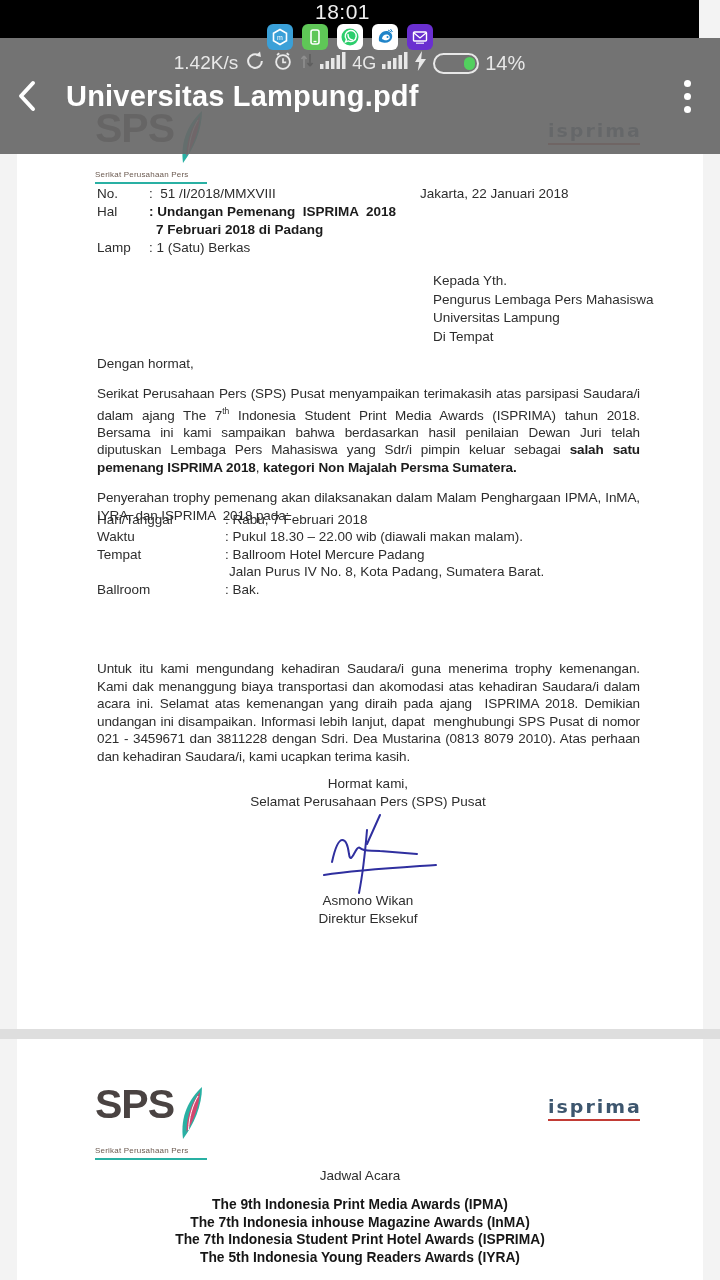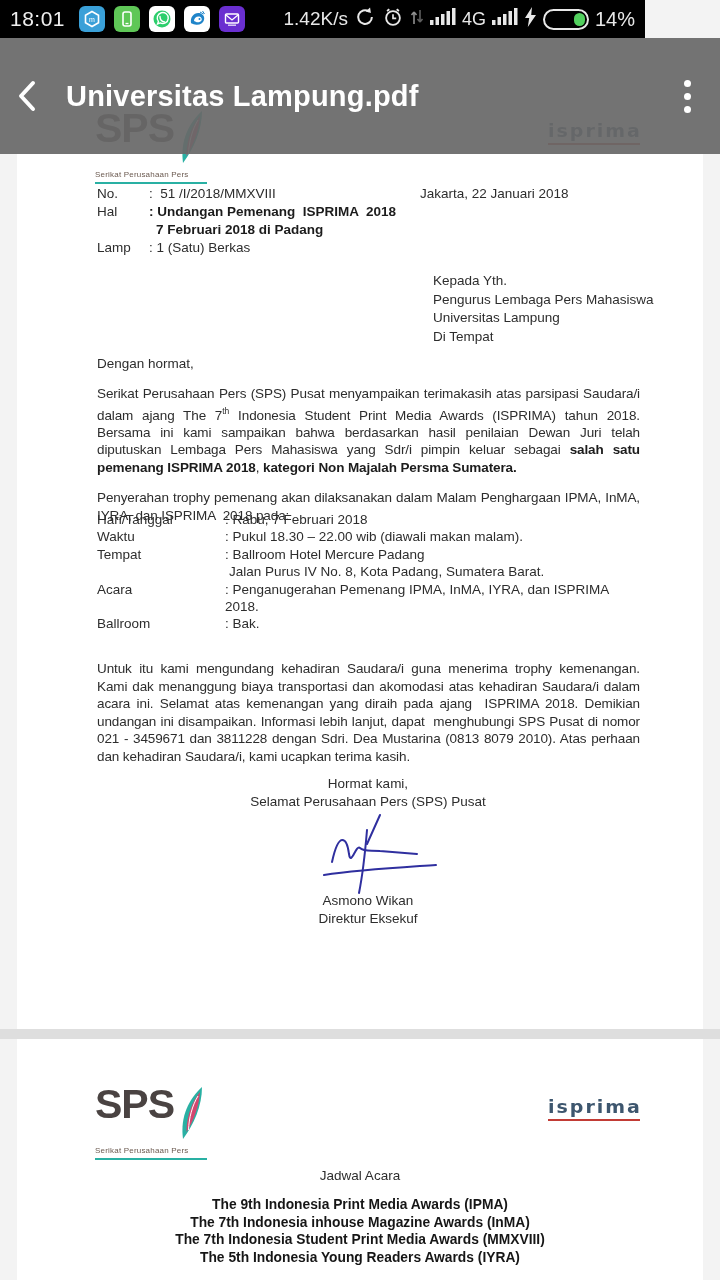--- a/index.html
+++ b/index.html
@@ -1,22 +1,22 @@
 <!DOCTYPE html>
 <html><head>
 <meta charset="utf-8">
 <style>
   html,body{margin:0;padding:0;background:#222;}
   *{box-sizing:border-box;}
   .screen{position:relative;width:720px;height:1280px;background:#f3f3f3;overflow:hidden;
           font-family:"Liberation Sans",sans-serif;}
 
   
-  .statusbar{position:absolute;top:0;left:0;width:645px;height:38px;background:#000;z-index:20;
-             display:flex;align-items:center;padding:0 10px;color:#fff;}
+  .statusbar{position:absolute;top:0;left:0;width:699px;height:38px;background:#000;z-index:20;
+             display:flex;align-items:center;padding:0 10px;color:#fff;flex-direction:column;}
   .sb-time{font-size:21px;color:#efefef;margin-right:14px;letter-spacing:.5px;}
   .sb-apps{display:flex;gap:9px;align-items:center;}
   .app-ic{width:26px;height:26px;border-radius:6px;display:flex;align-items:center;justify-content:center;}
   .sb-spacer{flex:1;}
   .sb-right{display:flex;align-items:center;gap:6px;}
   .sb-speed{font-size:19px;color:#e8e8e8;}
   .sb-4g{font-size:18px;color:#e8e8e8;margin:0 0;}
   .sb-batt{position:relative;width:46px;height:21px;border:2px solid #e8e8e8;border-radius:11px;}
   .sb-batt .fill{position:absolute;right:2px;top:2px;bottom:2px;width:11px;background:#52d05e;border-radius:6px;}
   .sb-pct{font-size:20px;color:#e8e8e8;}
@@ -246,24 +246,20 @@
           <span class="lab">Waktu</span>
           <span class="val pre">: Pukul 18.30 – 22.00 wib (diawali makan malam).</span>
         </div>
         <div class="row">
           <span class="lab">Tempat</span>
           <span class="val pre">: Ballroom Hotel Mercure Padang</span>
         </div>
         <div class="row">
           <span class="lab"></span>
           <span class="val pre indent">Jalan Purus IV No. 8, Kota Padang, Sumatera Barat.</span>
-        </div>
-        <div class="row">
-          <span class="lab">Acara</span>
-          <span class="val pre">: Penganugerahan Pemenang IPMA, InMA, IYRA, dan ISPRIMA 2018.</span>
         </div>
         <div class="row">
           <span class="lab">Ballroom</span>
           <span class="val pre">: Bak.</span>
         </div>
       </div>
 
       <div class="para p3 pre">Untuk itu kami mengundang kehadiran Saudara/i guna menerima trophy kemenangan. Kami dak menanggung biaya transportasi dan akomodasi atas kehadiran Saudara/i dalam acara ini. Selamat atas kemenangan yang diraih pada ajang  ISPRIMA 2018. Demikian undangan ini disampaikan. Informasi lebih lanjut, dapat  menghubungi SPS Pusat di nomor 021 - 3459671 dan 3811228 dengan Sdri. Dea Mustarina (0813 8079 2010). Atas perhaan dan kehadiran Saudara/i, kami ucapkan terima kasih.</div>
 
       <div class="closing">
@@ -303,21 +299,21 @@
       <div class="isprima" style="right:63px;top:57px;width:92px;">
         <span class="word">isprima</span>
         <div class="red"></div>
       </div>
 
       <div class="p2-heading">Jadwal Acara</div>
 
       <div class="awards">
         <div>The 9th Indonesia Print Media Awards (IPMA)</div>
         <div>The 7th Indonesia inhouse Magazine Awards (InMA)</div>
-        <div>The 7th Indonesia Student Print Media Awards (MMXVIII)</div>
+        <div>The 7th Indonesia Student Print Hotel Awards (ISPRIMA)</div>
         <div>The 5th Indonesia Young Readers Awards (IYRA)</div>
       </div>
     </div>
 
   </div>
 
   <div class="appbar">
     <div class="back-btn">
       <svg width="22" height="34" viewBox="0 0 22 34">
           <polyline points="17,4 5,17 17,30" fill="none" stroke="#fff" stroke-width="4" stroke-linecap="round" stroke-linejoin="round"></polyline>

